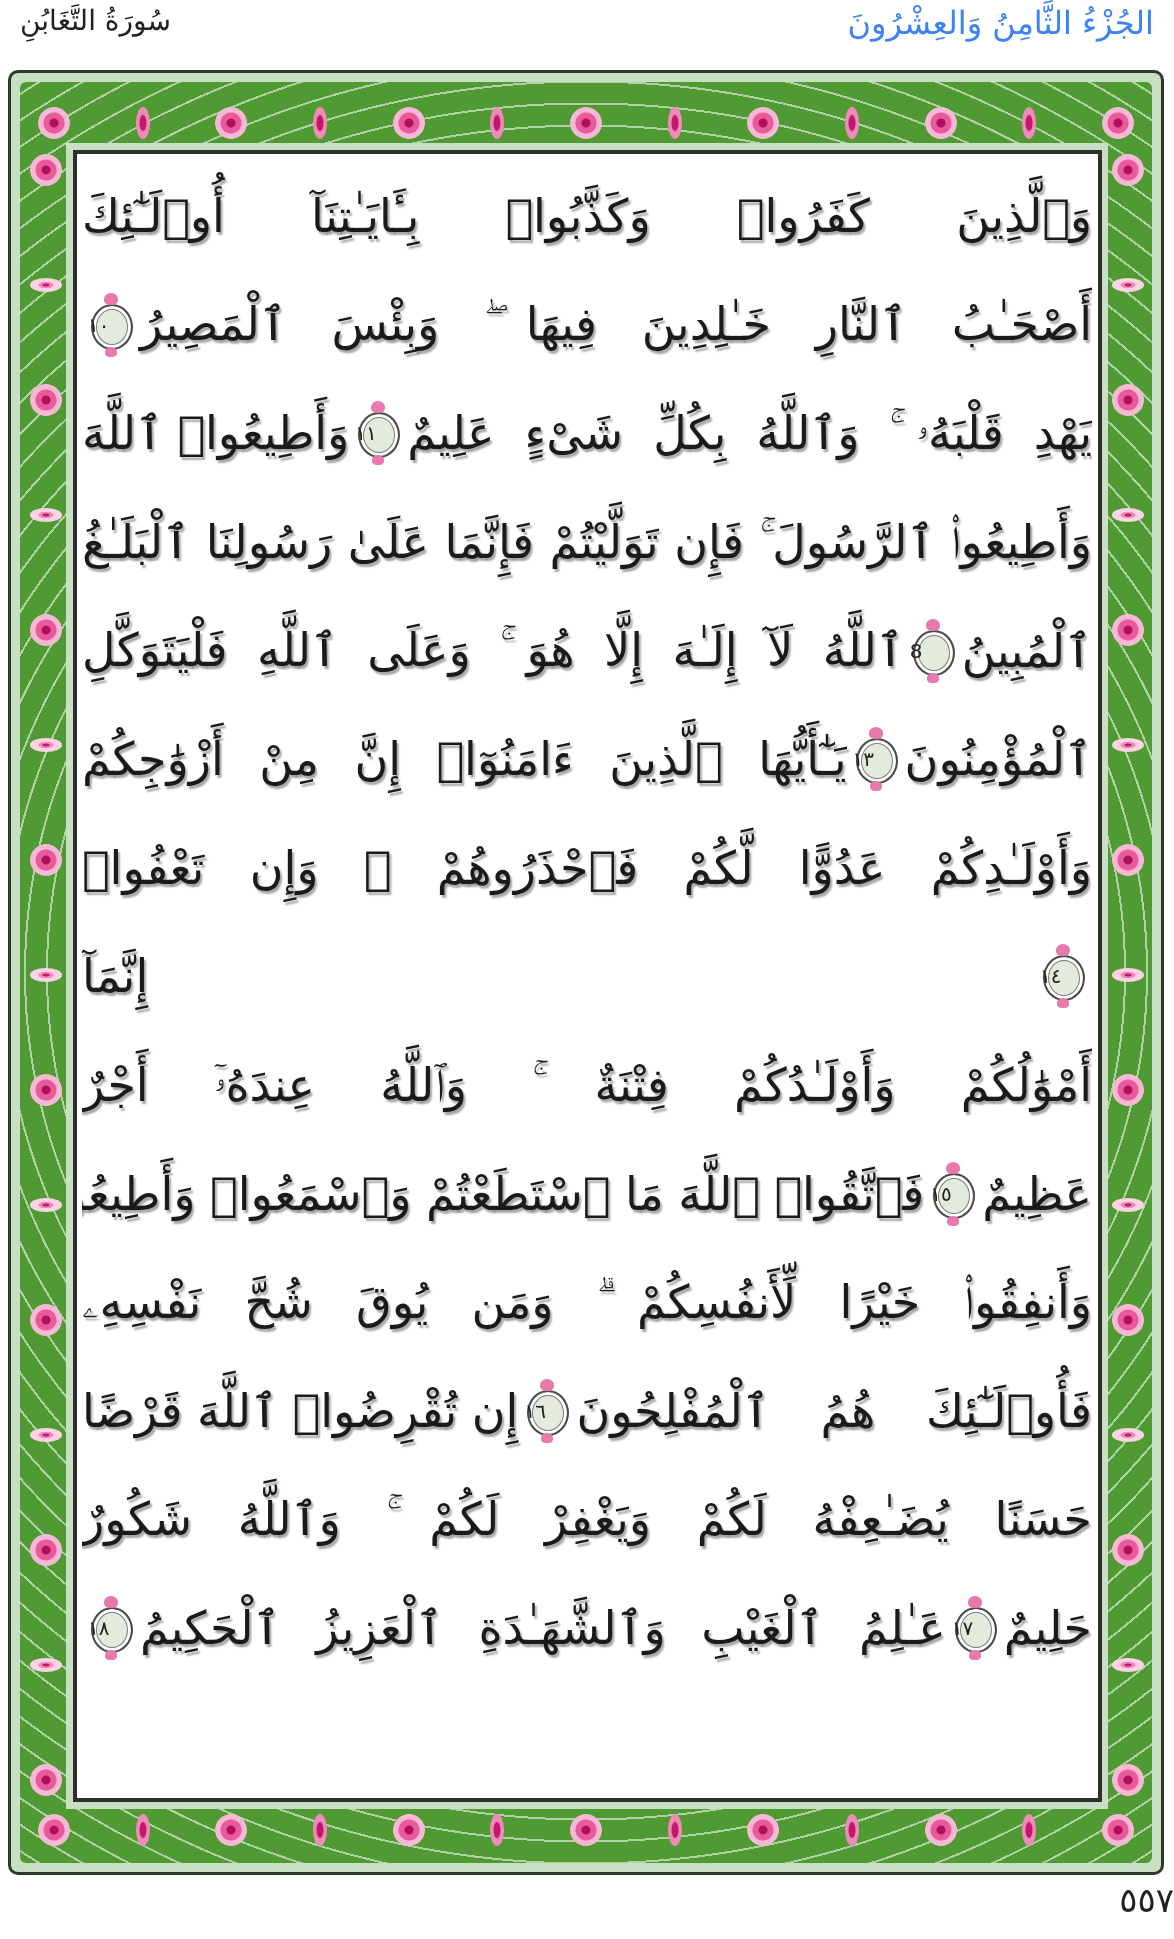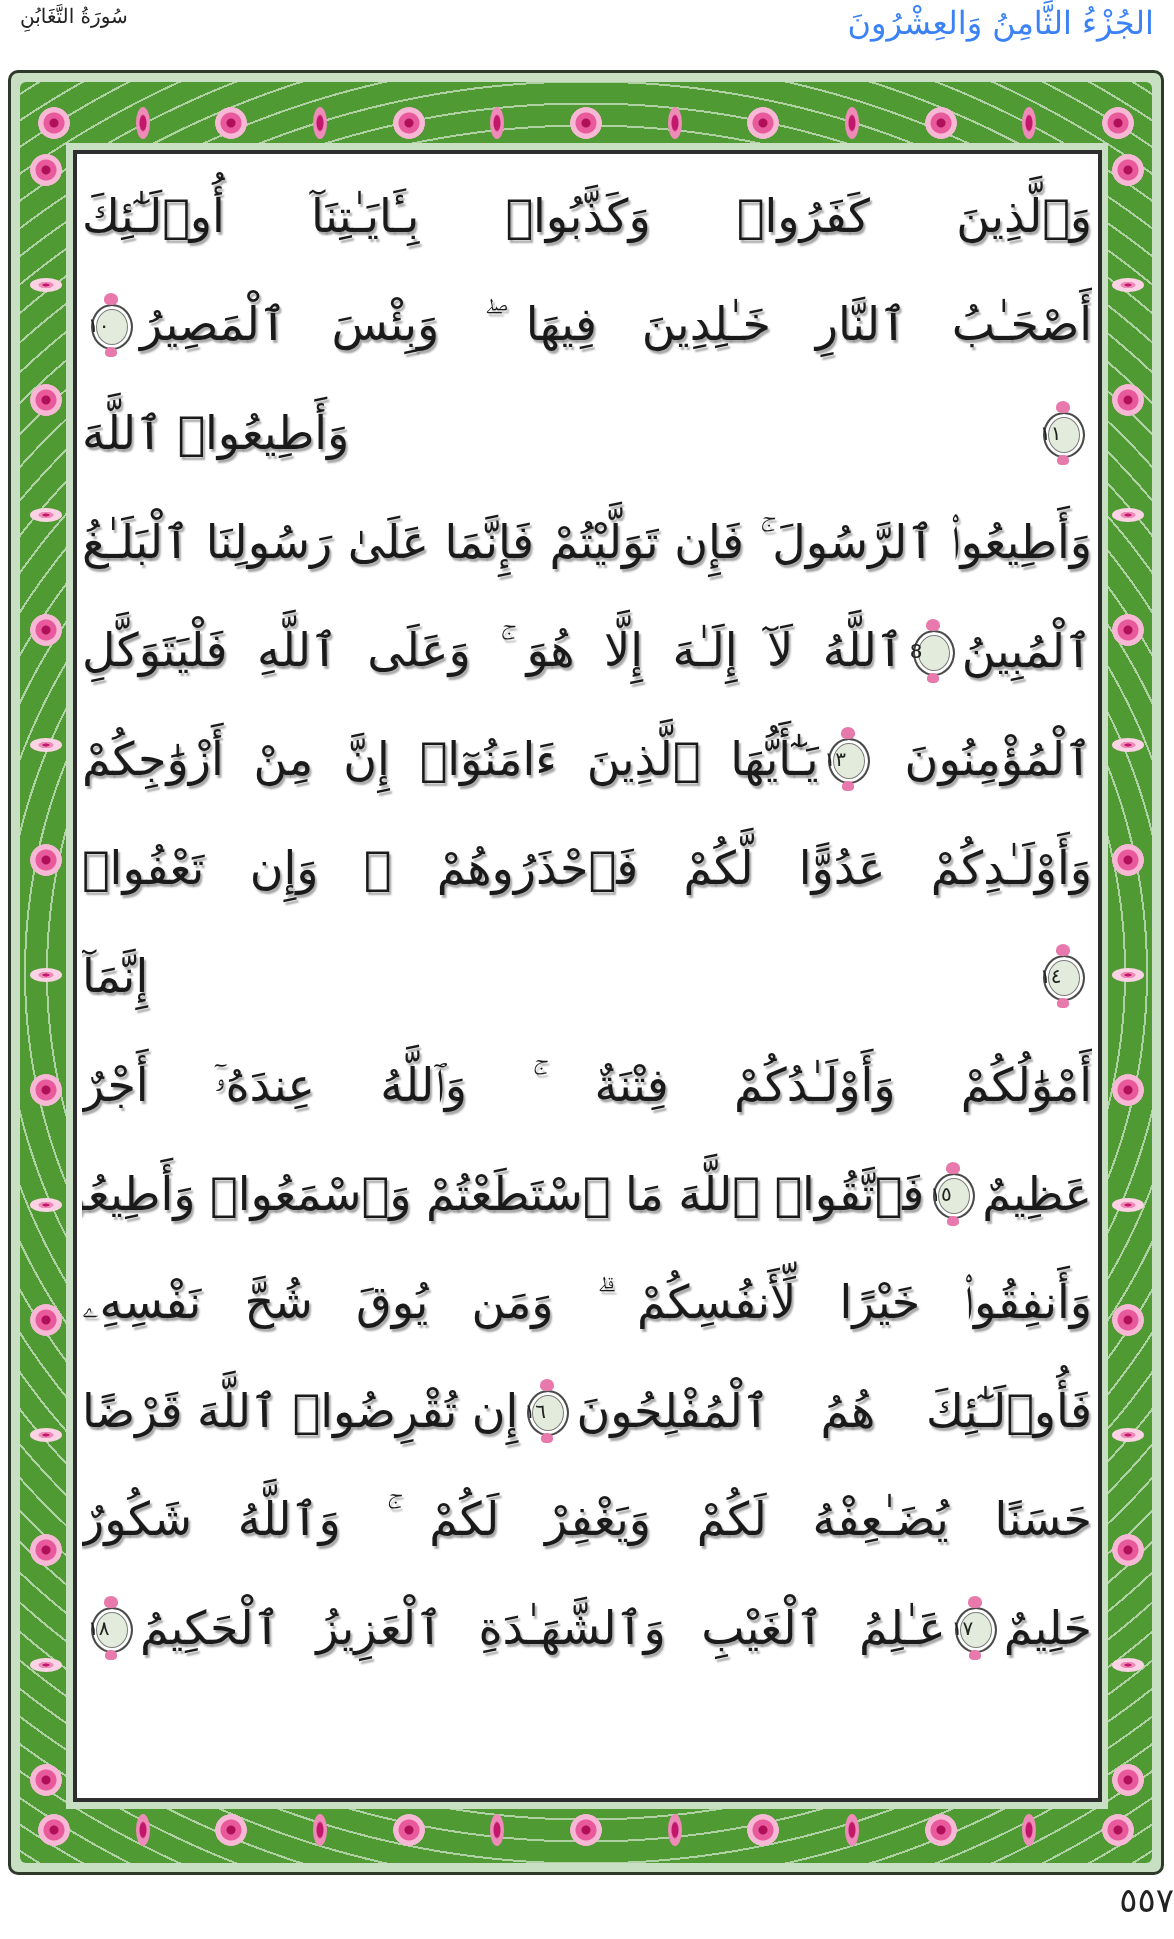--- a/index.html
+++ b/index.html
@@ -1,20 +1,20 @@
 <!DOCTYPE html>
 <html><head>
 <meta charset="utf-8">
 <style>
   html, body { margin:0; padding:0; background:#ffffff; }
   body { width:1174px; height:1939px; position:relative; overflow:hidden; font-family:"DejaVu Sans", sans-serif; }
 
   .header { position:absolute; top:0; left:0; width:1174px; height:62px; }
   .header-juz { position:absolute; right:20px; top:4px; font-family:"DejaVu Serif", serif; font-size:32px; color:#3b82f6; direction:rtl; }
-  .header-surah { position:absolute; left:20px; top:4px; font-family:"DejaVu Serif", serif; font-size:20px; color:#222; direction:rtl; }
+  .header-surah { position:absolute; left:20px; top:4px; font-family:"DejaVu Serif", serif; font-size:28px; color:#222; direction:rtl; }
 
   
   .frame-outer {
     position:absolute; left:8px; top:70px; width:1156px; height:1805px;
     background:#c9dfc3; border:3px solid #2d3a2a; border-radius:10px; box-sizing:border-box;
   }
   .frame-band {
     position:absolute; left:20px; top:82px; width:1132px; height:1781px; box-sizing:border-box;
     border-radius:6px;
     background:
@@ -156,40 +156,41 @@
 
   <div class="line">
     <span class="txt">أَصْحَـٰبُ ٱلنَّارِ خَـٰلِدِينَ فِيهَا ۖ وَبِئْسَ ٱلْمَصِيرُ</span>
     <span class="ayah-marker">
         <span>١٠</span>
       </span>
   </div>
 
 
   <div class="line">
+    <span class="txt">يَهْدِ قَلْبَهُۥ ۚ وَٱللَّهُ بِكُلِّ شَىْءٍ عَلِيمٌ</span>
     <span class="ayah-marker">
         <span>١١</span>
       </span>
     <span class="txt" style="flex:none;">وَأَطِيعُوا۟ ٱللَّهَ</span>
   </div>
 
   <div class="line">
     <span class="txt">وَأَطِيعُوا۟ ٱلرَّسُولَ ۚ فَإِن تَوَلَّيْتُمْ فَإِنَّمَا عَلَىٰ رَسُولِنَا ٱلْبَلَـٰغُ</span>
   </div>
 
   <div class="line">
     <span class="txt" style="flex:none;">ٱلْمُبِينُ</span>
     <span class="ayah-marker">
         <span>8</span>
       </span>
     <span class="txt">ٱللَّهُ لَآ إِلَـٰهَ إِلَّا هُوَ ۚ وَعَلَى ٱللَّهِ فَلْيَتَوَكَّلِ</span>
   </div>
 
   <div class="line">
-    <span class="txt" style="flex:none;margin-left:28px;">ٱلْمُؤْمِنُونَ</span>
+    <span class="txt" style="flex:none;">ٱلْمُؤْمِنُونَ</span>
     <span class="ayah-marker">
         <span>١٣</span>
       </span>
     <span class="txt">يَـٰٓأَيُّهَا ٱلَّذِينَ ءَامَنُوٓا۟ إِنَّ مِنْ أَزْوَٰجِكُمْ</span>
   </div>
 
   <div class="line">
     <span class="txt">وَأَوْلَـٰدِكُمْ عَدُوًّا لَّكُمْ فَٱحْذَرُوهُمْ ۚ وَإِن تَعْفُوا۟</span>
   </div>
 

